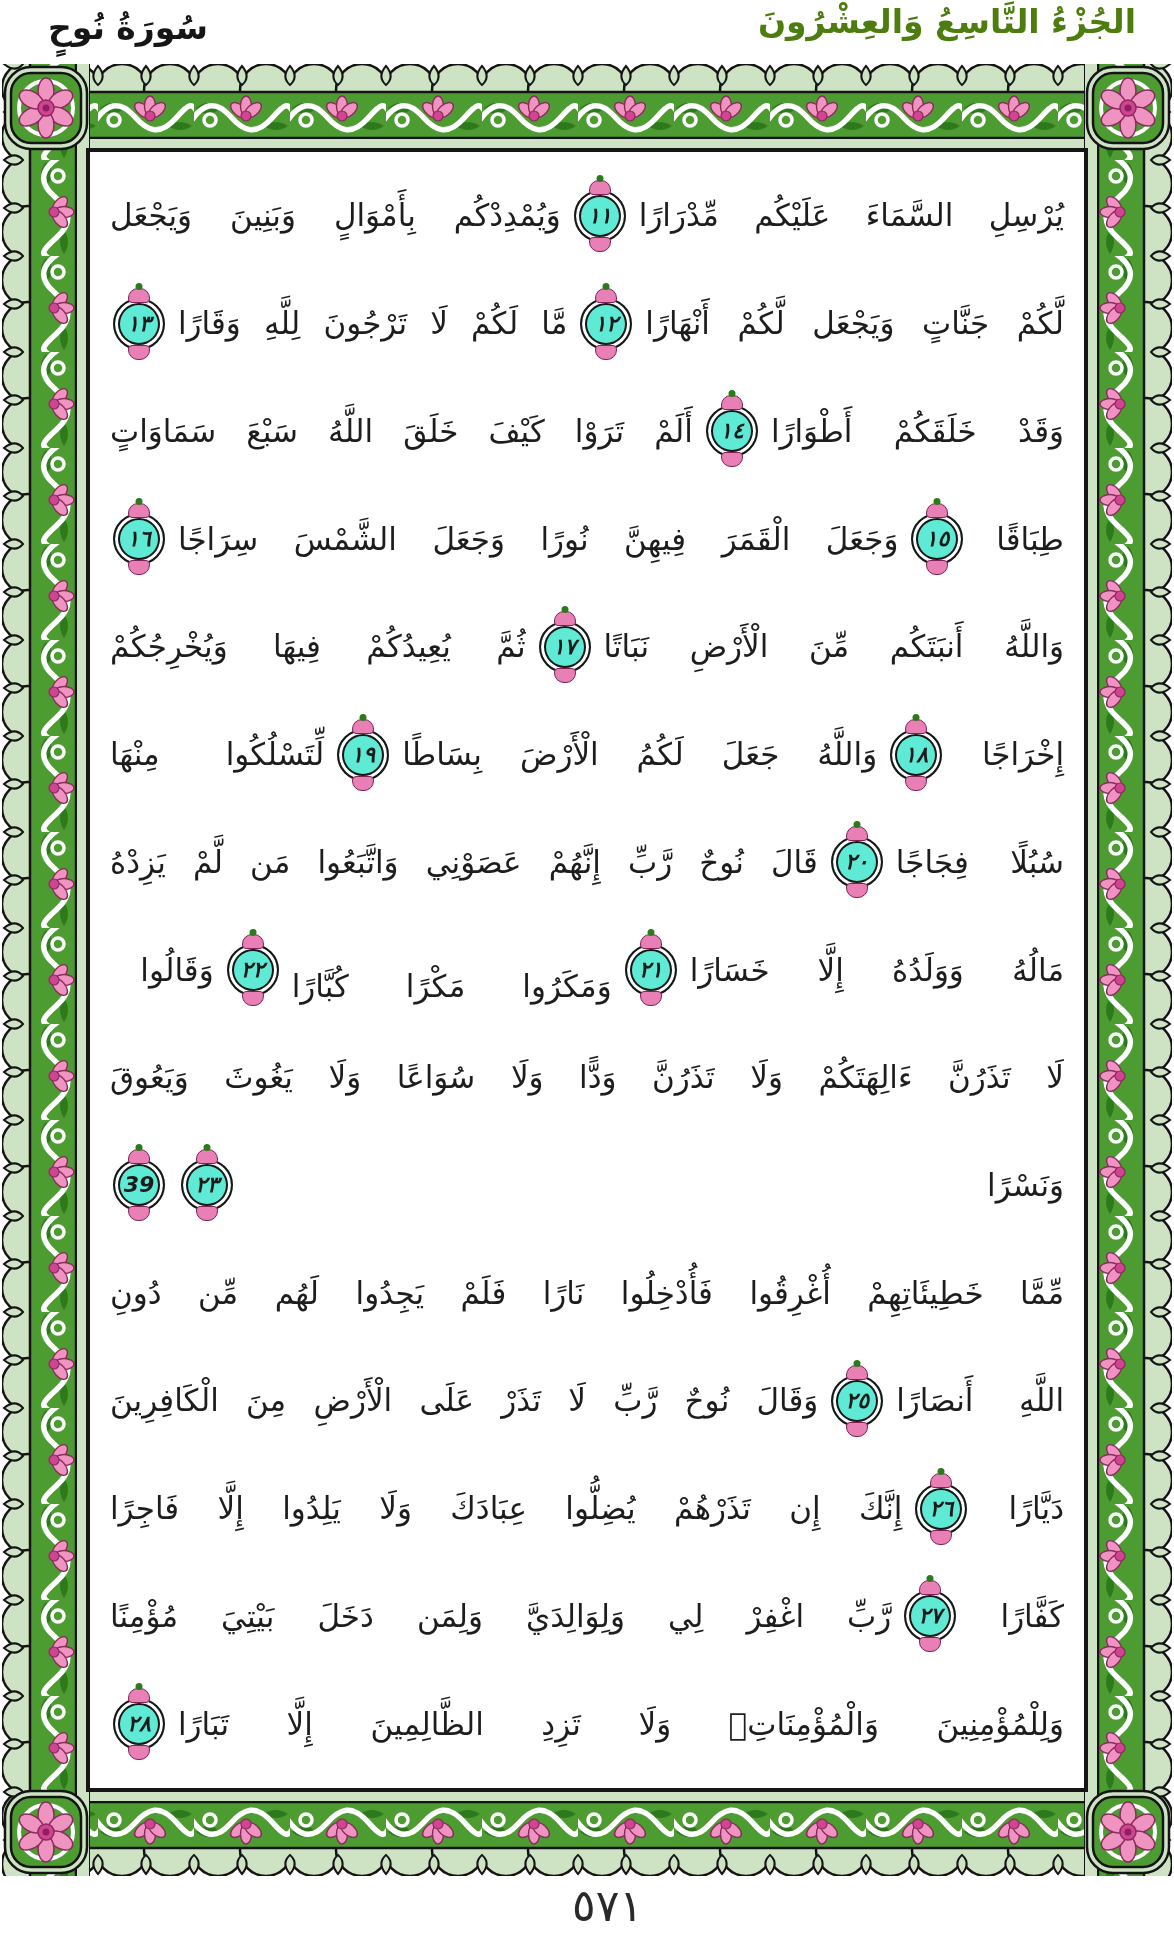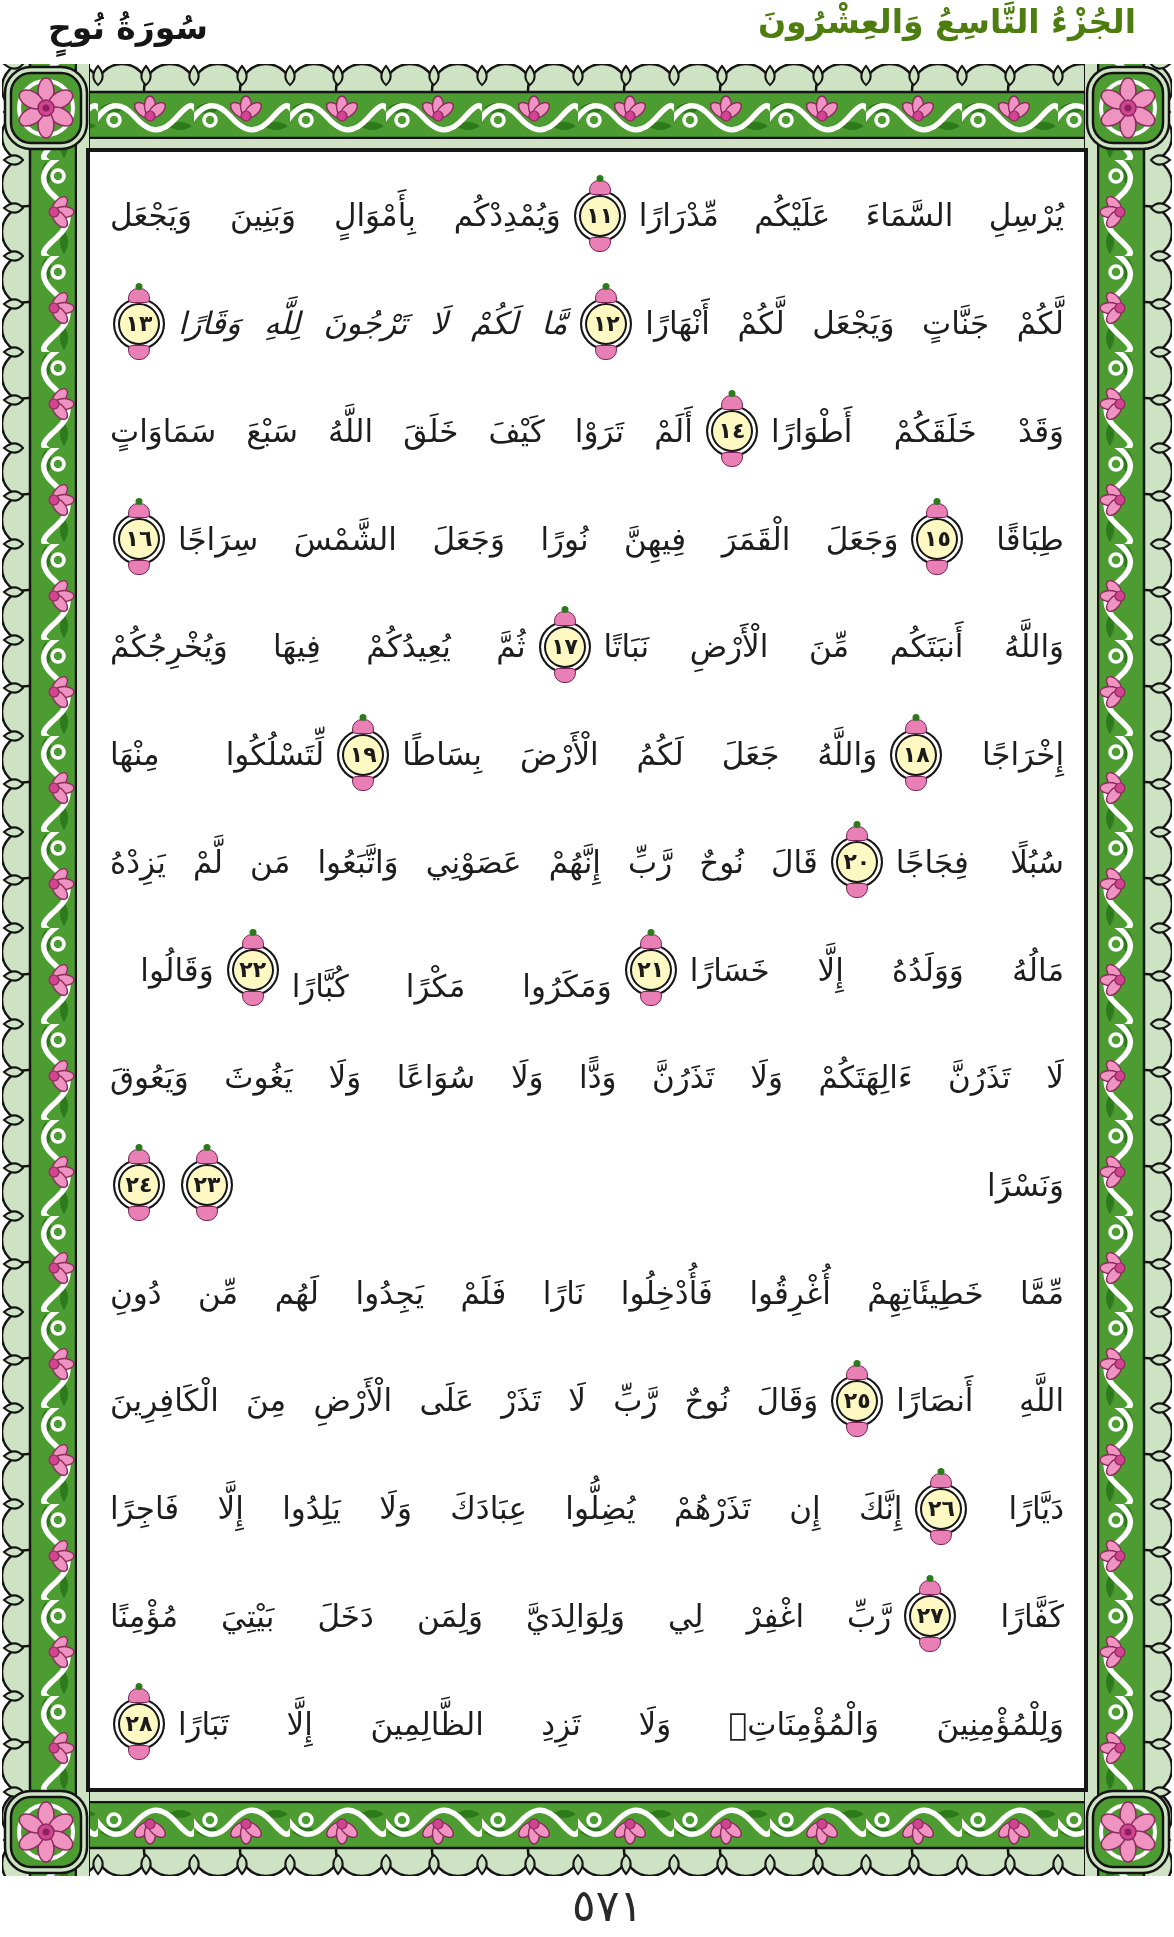--- a/index.html
+++ b/index.html
@@ -27,23 +27,23 @@
     position:absolute;inset:90px;padding:8px 18px;z-index:4;
     display:flex;flex-direction:column;direction:rtl;
   }
   .qline{flex:1 1 0;display:flex;align-items:center;gap:10px;min-height:0;direction:rtl;}
   .qtext{
     flex:1 1 auto;font-size:31px;line-height:1.45;color:#1d1d1d;
     text-align:justify;text-align-last:justify;white-space:normal;
   }
   .aya{
     position:relative;flex:0 0 auto;width:48px;height:48px;border-radius:50%;
-    background:#fef9c3;border:2.5px solid #161616;
+    background:#5eead4;border:2.5px solid #161616;
     box-shadow:inset 0 0 0 3px #ffffff,inset 0 0 0 5px #161616;
-    display:inline-flex;align-items:center;justify-content:center;margin:0 3px;
+    display:inline-flex;align-items:center;justify-content:center;margin:0 3px;font-style:italic;
   }
   .aya::before{
     content:"";position:absolute;top:-12px;left:50%;transform:translateX(-50%);
     width:20px;height:13px;background:#e87fb5;border:1.5px solid #7a2457;
     border-radius:10px 10px 4px 4px;
   }
   .aya::after{
     content:"";position:absolute;bottom:-12px;left:50%;transform:translateX(-50%);
     width:20px;height:13px;background:#e87fb5;border:1.5px solid #7a2457;
     border-radius:4px 4px 10px 10px;
@@ -186,21 +186,21 @@
         <span class="aya">
           <span class="aya-num">١١</span>
         </span>
         <span class="qtext" style="flex-grow: 45;">وَيُمْدِدْكُم بِأَمْوَالٍ وَبَنِينَ وَيَجْعَل</span>
       </div>
       <div class="qline">
         <span class="qtext" style="flex-grow: 45;">لَّكُمْ جَنَّاتٍ وَيَجْعَل لَّكُمْ أَنْهَارًا</span>
         <span class="aya">
           <span class="aya-num">١٢</span>
         </span>
-        <span class="qtext" style="flex-grow: 42; font-style: italic;">مَّا لَكُمْ لَا تَرْجُونَ لِلَّهِ وَقَارًا</span>
+        <span class="qtext" style="flex-grow: 42;">مَّا لَكُمْ لَا تَرْجُونَ لِلَّهِ وَقَارًا</span>
         <span class="aya">
           <span class="aya-num">١٣</span>
         </span>
       </div>
       <div class="qline">
         <span class="qtext" style="flex-grow: 28;">وَقَدْ خَلَقَكُمْ أَطْوَارًا</span>
         <span class="aya">
           <span class="aya-num">١٤</span>
         </span>
         <span class="qtext" style="flex-grow: 54;">أَلَمْ تَرَوْا كَيْفَ خَلَقَ اللَّهُ سَبْعَ سَمَاوَاتٍ</span>
@@ -253,21 +253,21 @@
       </div>
       <div class="qline">
         <span class="qtext" style="flex-grow: 89;">لَا تَذَرُنَّ ءَالِهَتَكُمْ وَلَا تَذَرُنَّ وَدًّا وَلَا سُوَاعًا وَلَا يَغُوثَ وَيَعُوقَ</span>
       </div>
       <div class="qline">
         <span class="qtext" style="flex-grow: 9;">وَنَسْرًا</span>
         <span class="aya">
           <span class="aya-num">٢٣</span>
         </span>
         <span class="aya">
-          <span class="aya-num">٢٤</span>
+          <span class="aya-num">39</span>
         </span>
       </div>
       <div class="qline">
         <span class="qtext" style="flex-grow: 86;">مِّمَّا خَطِيئَاتِهِمْ أُغْرِقُوا فَأُدْخِلُوا نَارًا فَلَمْ يَجِدُوا لَهُم مِّن دُونِ</span>
       </div>
       <div class="qline">
         <span class="qtext" style="flex-grow: 17;">اللَّهِ أَنصَارًا</span>
         <span class="aya">
           <span class="aya-num">٢٥</span>
         </span>

